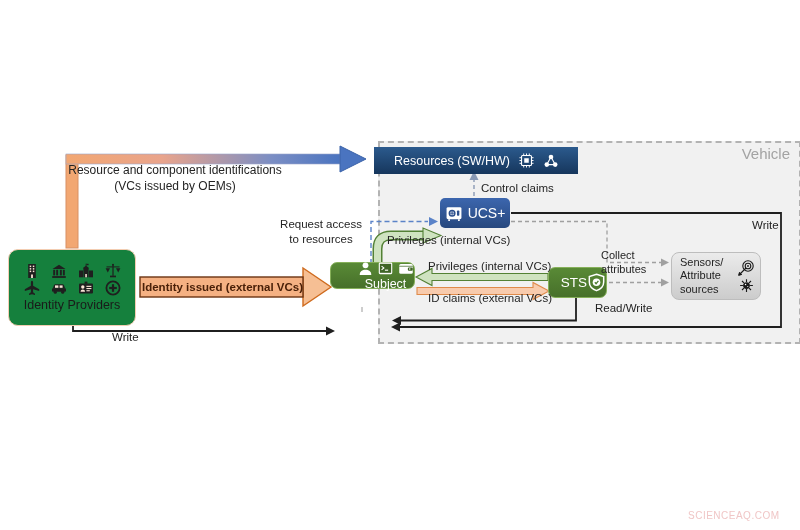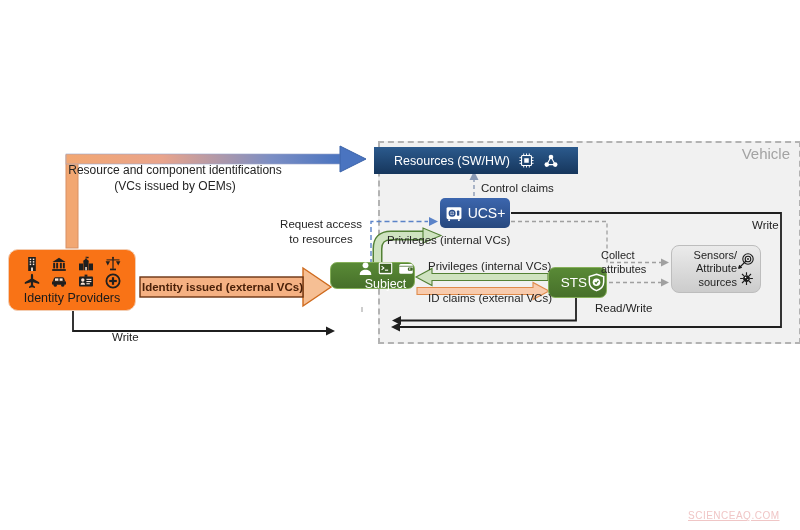--- a/index.html
+++ b/index.html
@@ -20,49 +20,49 @@
   .ucs{left:440px;top:198px;width:70px;height:30px;border-radius:5px;
        background:linear-gradient(180deg,#3c66ae,#27487e);color:#fff;font-size:14px;
        justify-content:center;gap:5px;}
   .subject{left:330px;top:262px;width:85px;height:27px;border-radius:7px;
            background:linear-gradient(180deg,#598a36,#47702a);border:1px solid #86b05a;
            color:#fff;font-size:12.5px;flex-direction:column;justify-content:center;gap:1px;padding-left:26px;}
   .subject .icons{display:flex;gap:4px;align-items:center;}
   .sts{left:548px;top:267px;width:59px;height:31px;border-radius:7px;
        background:linear-gradient(180deg,#598a36,#47702a);border:1px solid #86b05a;
        color:#fff;font-size:13.5px;justify-content:flex-end;gap:0;}
-  .sensors{left:671px;top:245px;width:90px;height:48px;border-radius:8px;
+  .sensors{left:671px;top:252px;width:90px;height:48px;border-radius:8px;
            background:linear-gradient(180deg,#ebebeb,#cccccc);border:1px solid #bdbdbd;
-           font-size:11px;line-height:1.22;color:#1f1f1f;text-align:right;}
+           font-size:11px;line-height:1.22;color:#1f1f1f;}
   .sensors .txt{flex:1;padding-left:8px;}
   .sensors .icol{display:flex;flex-direction:column;align-items:center;gap:1px;padding-right:5px;}
   .vdr{left:336px;top:309px;width:54px;height:39px;}
   .vdr-label{position:absolute;left:0;top:10px;width:54px;text-align:center;
              font-size:14.5px;font-weight:600;color:#3f3f3f;}
-  .idp{left:8px;top:249px;width:128px;height:62px;border-radius:10px;background:#f97316;
+  .idp{left:8px;top:249px;width:128px;height:77px;border-radius:10px;background:#15803d;
        border:1px solid #f3cdb2;flex-direction:column;justify-content:center;}
   .idp .grid{display:grid;grid-template-columns:repeat(4,16px);gap:1px 11px;}
   .idp .grid svg{display:block;}
   .idp-label{font-size:12.5px;color:#1a1a1a;margin-top:2px;}
   
   .lbl{position:absolute;font-size:11.5px;color:#242424;white-space:nowrap;line-height:1.3;}
   .wrap{white-space:normal;}
   .lbl-resource-ids{left:60px;top:163px;width:230px;text-align:center;font-size:12px;}
   .lbl-request{left:277px;top:217px;width:88px;text-align:center;}
   .lbl-identity-claims{left:142px;top:280px;width:160px;text-align:center;font-weight:600;
                        color:#4a2008;font-size:11.5px;}
   .lbl-priv-ucs{left:387px;top:233px;}
   .lbl-priv-sts{left:428px;top:259px;}
   .lbl-id-claims{left:428px;top:291px;}
   .lbl-control{left:481px;top:181px;}
   .lbl-collect{left:601px;top:248px;width:62px;font-size:11px;}
   .lbl-read{left:752px;top:218px;}
   .lbl-readwrite{left:582px;top:301px;padding-left:13px;}
   .lbl-write{left:112px;top:330px;}
-  .watermark{left:688px;top:510px;font-size:10px;color:#f0c6c6;letter-spacing:.5px;text-decoration:underline;}
+  .watermark{left:688px;top:510px;font-size:10px;color:#f0c6c6;letter-spacing:.5px;}
 </style>
 </head>
 <body>
 
 <div id="canvas">
 
   <div class="abs vehicle">
     <div class="vehicle-label">Vehicle</div>
   </div>
 

